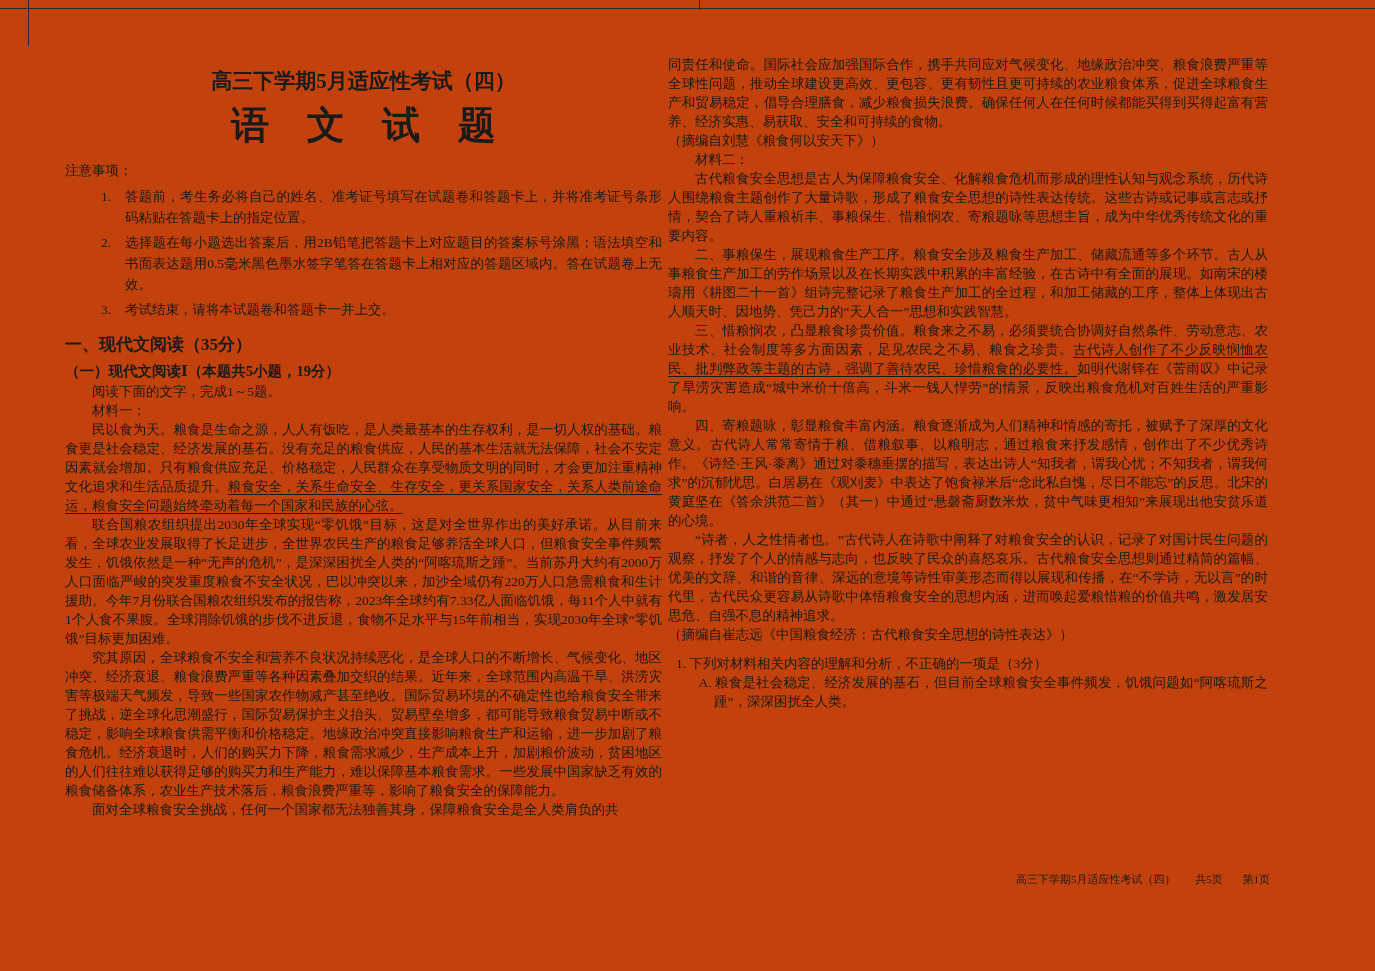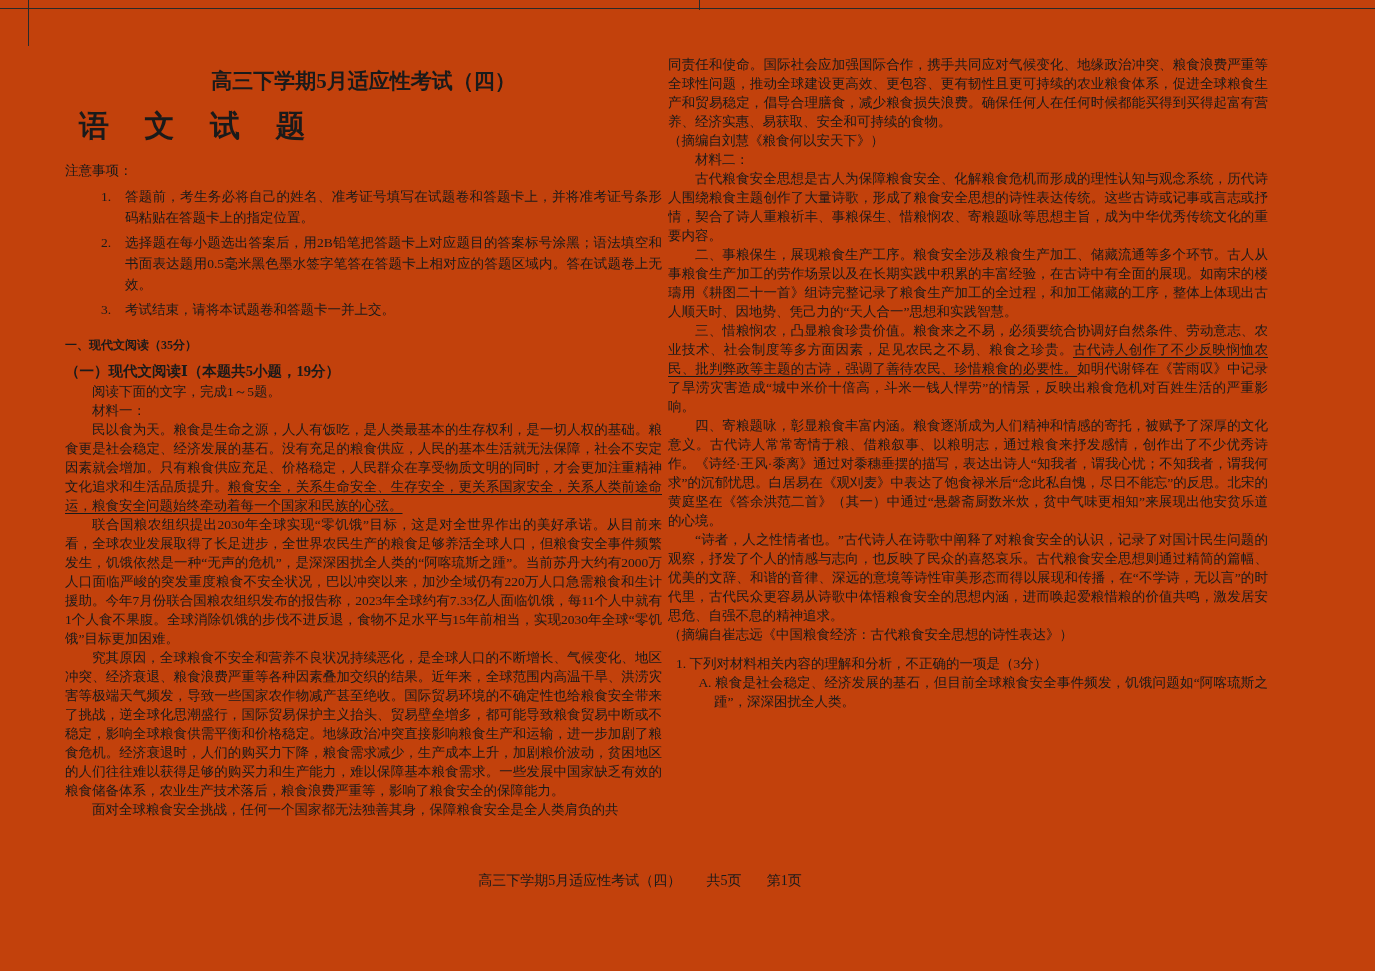--- a/index.html
+++ b/index.html
@@ -15,40 +15,40 @@
   .rule-top { position: absolute; left: 0; top: 8px; width: 1375px; height: 1px; background: #2a2a2a; }
   .tick { position: absolute; width: 1px; background: #2a2a2a; }
   .tick-left { left: 28px; top: 0; height: 46px; }
   .tick-mid { left: 699px; top: 0; height: 10px; }
 
   .col { position: absolute; text-align: justify; font-size: 13.5px; line-height: 19px; }
   .col-left  { left: 65px;  top: 40px; width: 597px;  height: 830px; overflow: hidden; }
   .col-right { left: 668px; top: 55px; width: 600px;  height: 830px; overflow: hidden; }
 
   .exam-title { font-size: 21px; font-weight: bold; text-align: center; margin-top: 28px; line-height: 26px; }
-  .paper-title { font-size: 30px; font-weight: bold; text-align: left; letter-spacing: 14px; text-indent: 14px; margin: 22px 0 26px 0; }
+  .paper-title { font-size: 38px; font-weight: bold; text-align: center; letter-spacing: 14px; text-indent: 14px; margin: 22px 0 26px 0; }
 
   .notice-head { margin: 0 0 6px 0; }
   .notice-item { display: flex; margin: 0 0 4px 36px; line-height: 21px; }
   .notice-item .num { flex: 0 0 24px; }
   .notice-item .txt { flex: 1; }
 
-  .h1 { font-weight: bold; font-size: 12px; margin-top: 14px; line-height: 22px; }
+  .h1 { font-weight: bold; font-size: 17px; margin-top: 14px; line-height: 22px; }
   .h2 { font-weight: bold; font-size: 14.5px; margin-top: 4px; line-height: 22px; }
 
   p { margin: 0; text-indent: 2em; }
   p.no-indent { text-indent: 0; }
   .u { text-decoration: underline; text-underline-offset: 3px; text-decoration-thickness: 1px; }
   .source { text-indent: 0; padding-right: 1.5em; }
   .q { text-indent: 0; padding-left: 0.6em; margin-top: 10px; }
   .opt { text-indent: -1.15em; padding-left: 3.4em; }
 
   .footer {
     position: absolute; top: 872px; left: 0; right: 95px;
-    text-align: center; font-size: 14px; color: #1a1a1a;
+    text-align: right; font-size: 11px; color: #1a1a1a;
   }
   .footer span { margin: 0 0.9em; }
 </style>
 </head>
 <body>
 
 <div class="page">
 
   <div class="rule-top"></div>
   <div class="tick tick-left"></div>

